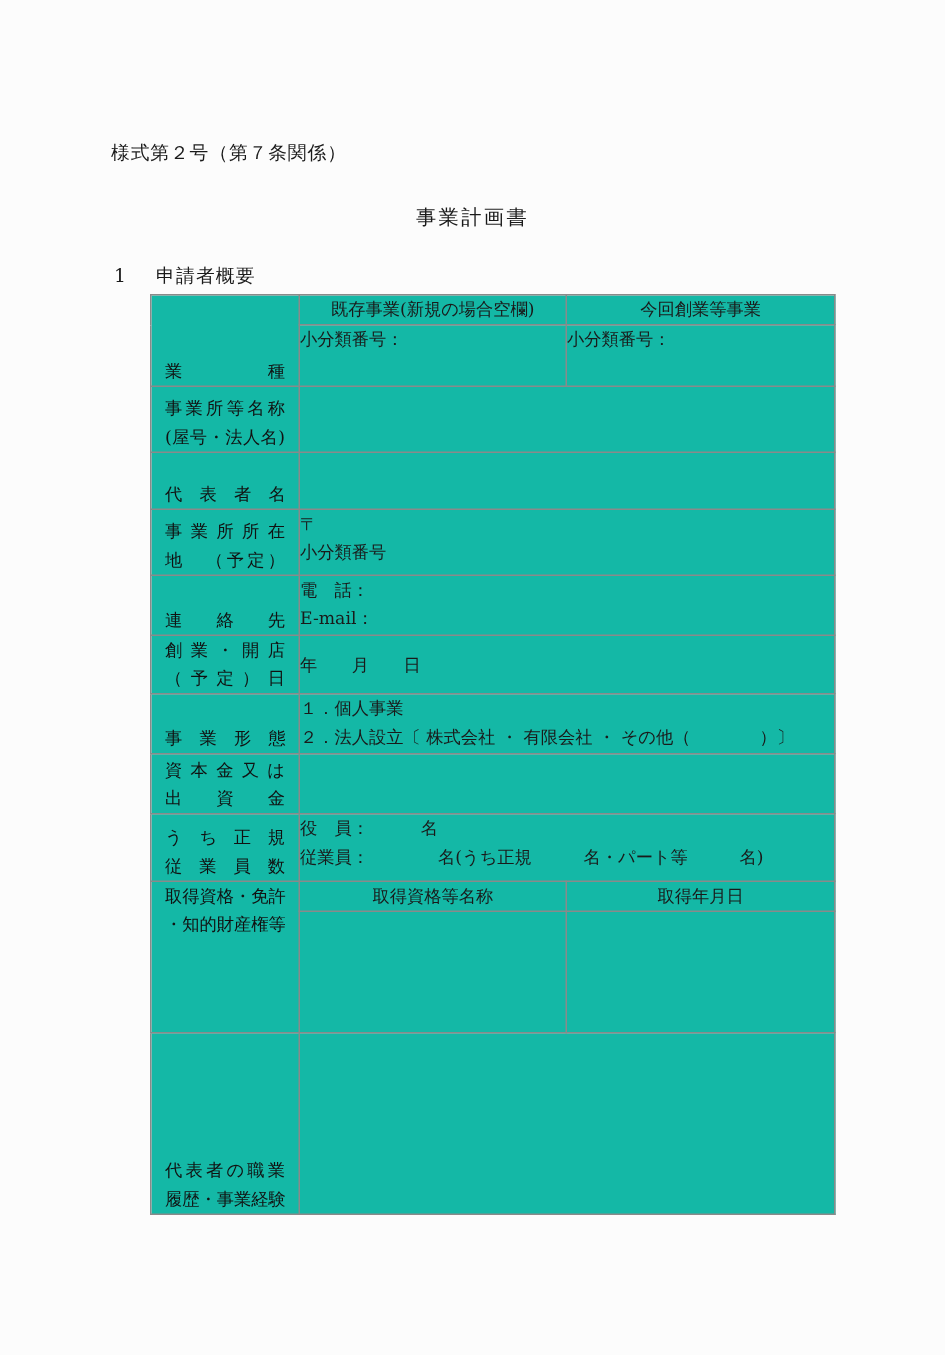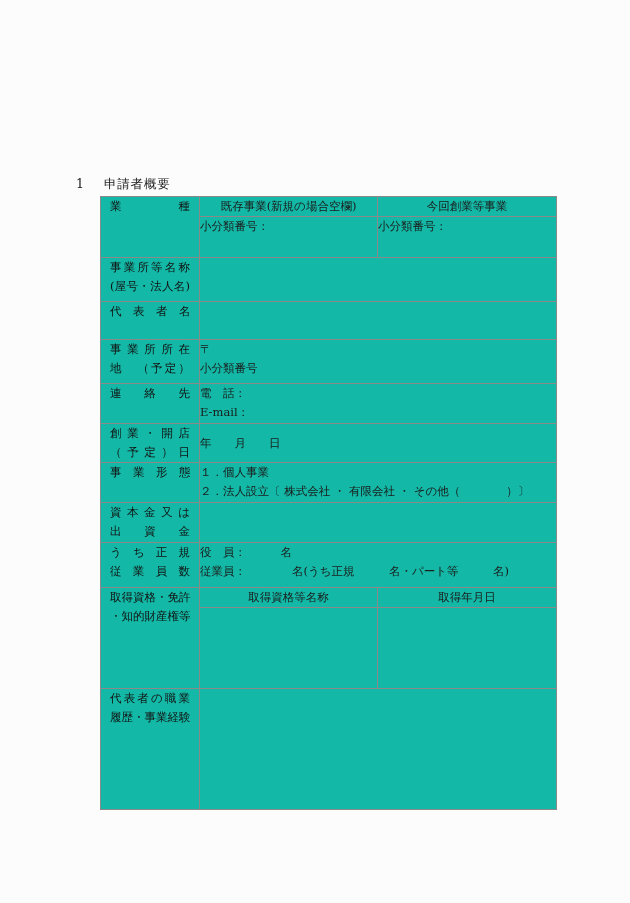--- a/index.html
+++ b/index.html
@@ -89,21 +89,21 @@
   .spread {
     display: block;
     text-align: justify;
     text-align-last: justify;
     padding: 0 9px;
     white-space: nowrap;
   }
   .lbl-mid {
     display: flex;
     flex-direction: column;
-    justify-content: flex-start;
+    justify-content: flex-end;
     height: 100%;
   }
 
   
   .val {
     padding: 3px 8px 3px 9px;
   }
   .val .ln {
     display: block;
     white-space: nowrap;
@@ -116,21 +116,23 @@
 
   .indent-date {
     padding-left: 48px;
   }
 </style>
 </head>
 <body>
 
 <div class="page">
 
-
+  <div class="form-no">様式第２号（第７条関係）</div>
+
+  <div class="doc-title">事業計画書</div>
 
   <div class="section-no">1</div>
   <div class="section-title">申請者概要</div>
 
   <div class="tbl-wrap">
     <table class="form">
 
       <tbody>
           <tr>
         <td class="lbl" rowspan="2" style="height:59px;">

